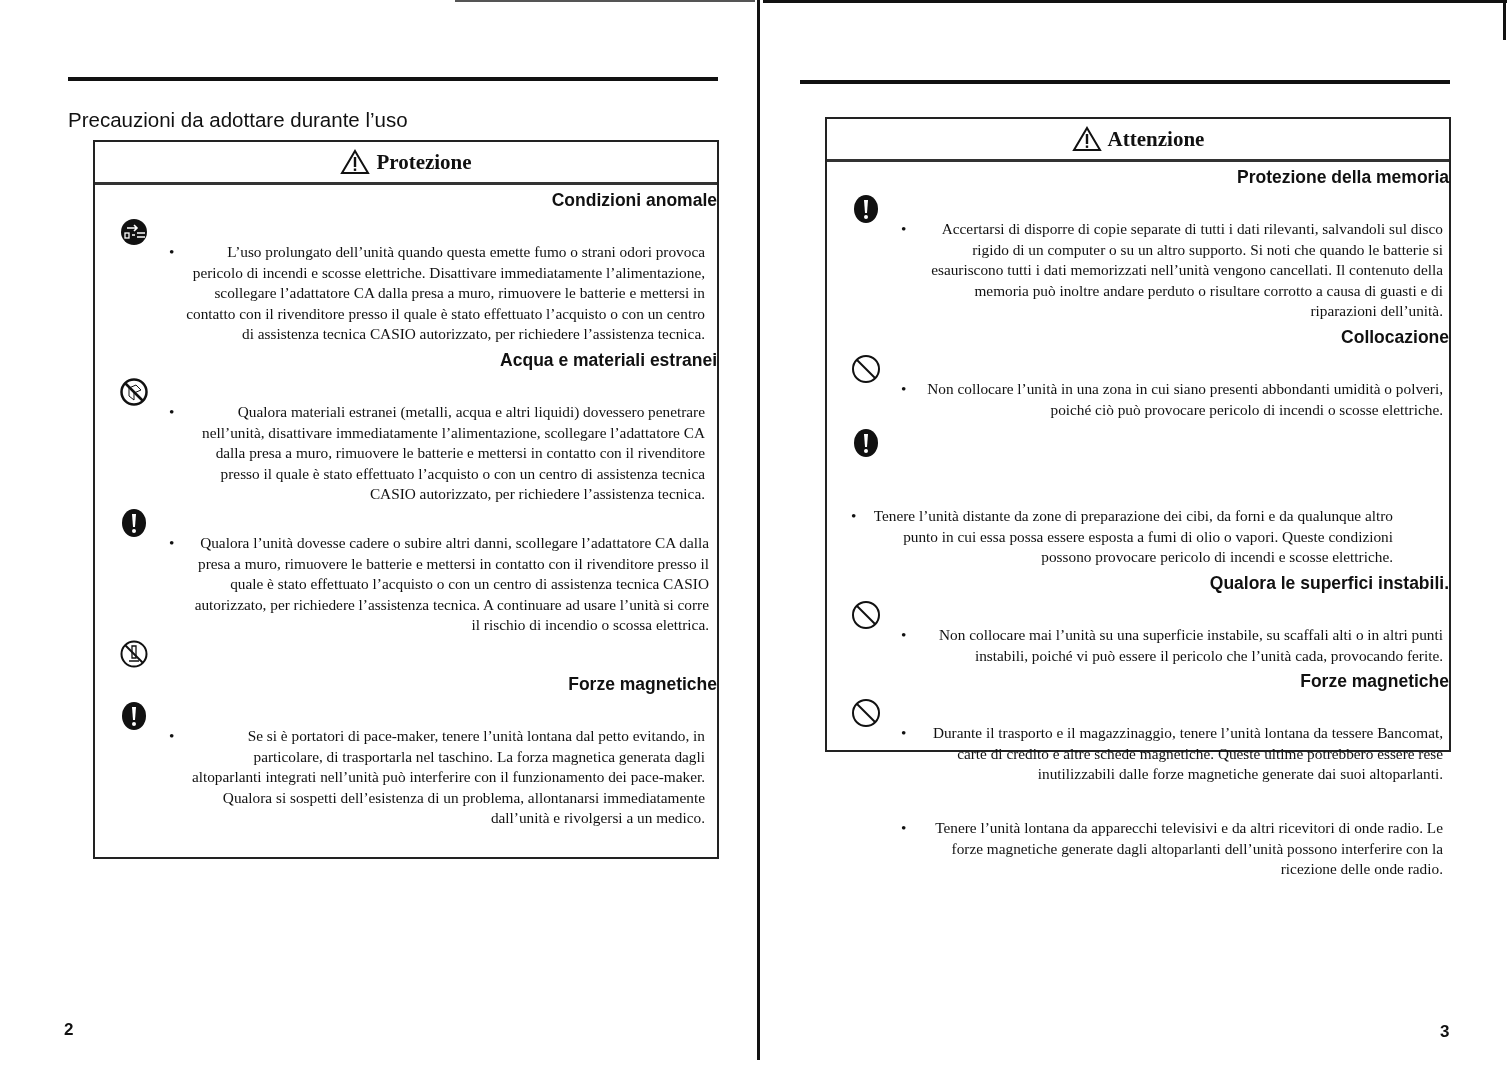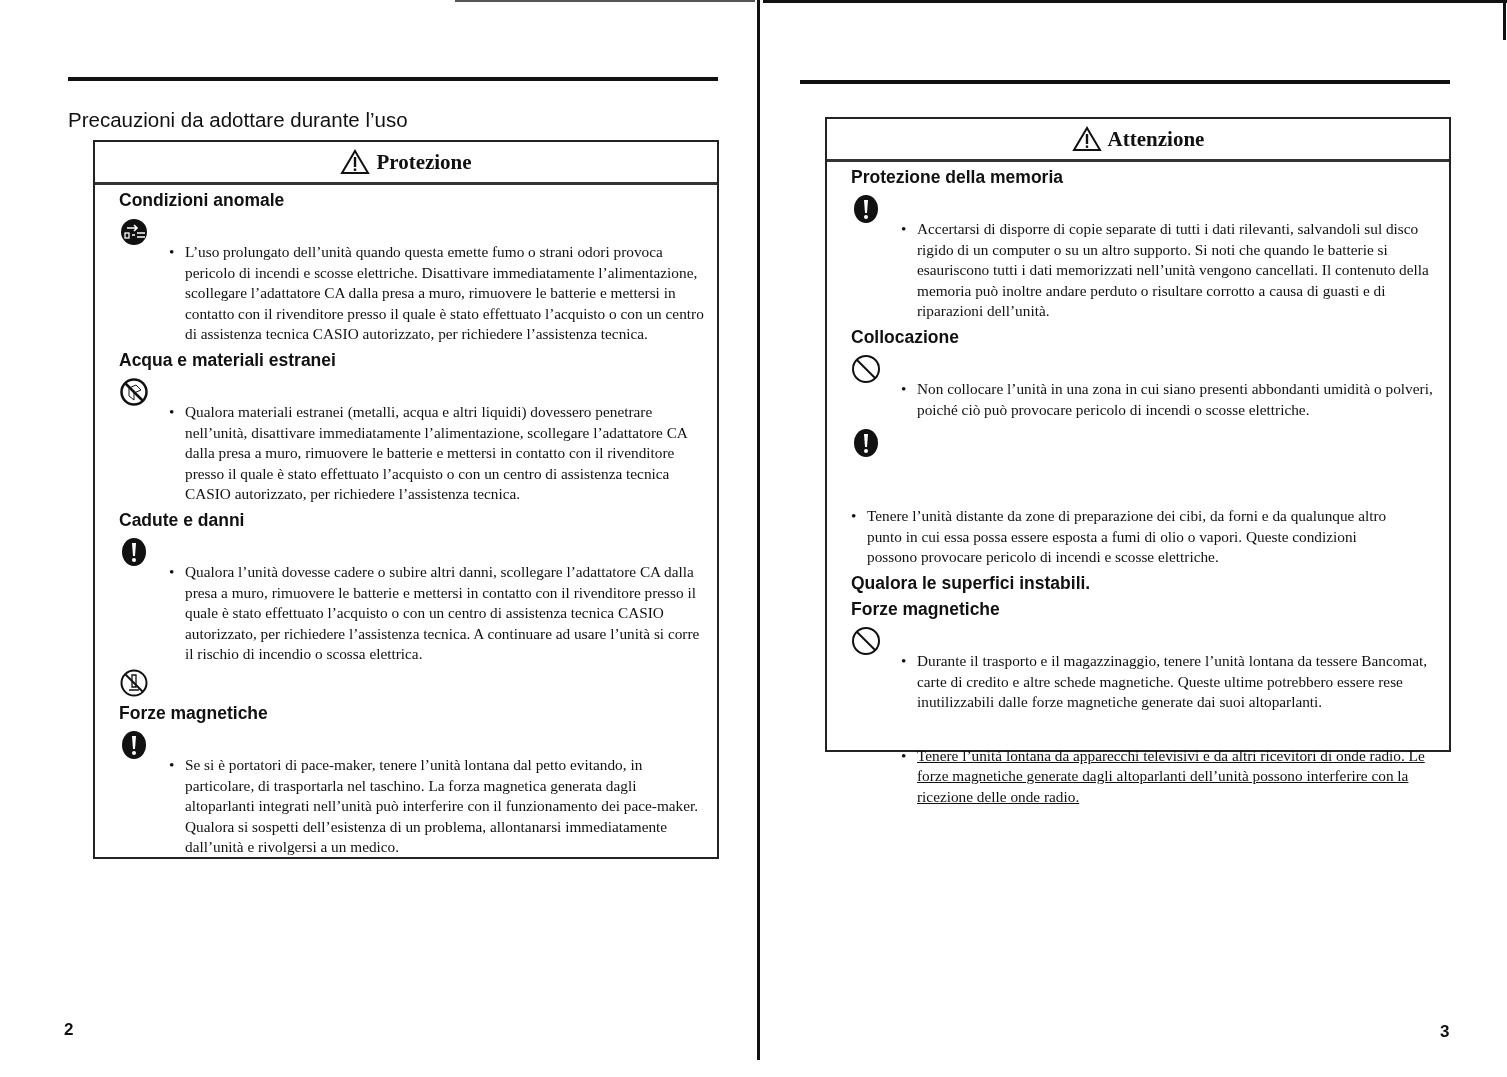--- a/index.html
+++ b/index.html
@@ -6,21 +6,21 @@
   body { width:1507px; height:1077px; position:relative; overflow:hidden; font-family:"Liberation Serif", serif; color:#111; }
   .scan-top-left { position:absolute; left:455px; top:0; width:300px; height:2px; background:#555; }
   .scan-top-right { position:absolute; left:763px; top:0; width:744px; height:3px; background:#111; }
   .spine { position:absolute; left:757px; top:0; width:3px; height:1060px; background:#111; }
   .right-edge { position:absolute; left:1503px; top:0; width:3px; height:40px; background:#111; }
   .page-rule { position:absolute; height:4px; background:#111; }
   .page-title { position:absolute; left:68px; top:108px; font-family:"Liberation Sans", sans-serif; font-weight:normal; font-size:20.5px; }
   .box { position:absolute; border:2px solid #222; }
   .box-head { height:40px; border-bottom:3px solid #333; display:flex; align-items:center; justify-content:center; font-weight:bold; font-size:21px; gap:6px;text-align:right; }
   .box-head svg { width:30px; height:26px; }
-  .section { padding-left:24px; }
+  .section { padding-left:24px;text-align:right; }
   .sec-title { font-family:"Liberation Sans", sans-serif; font-weight:bold; font-size:17.5px; margin:5px 0 3px 0; }
   .entry { display:flex; align-items:flex-start; }
   .ico { width:50px; flex:0 0 50px; display:flex; justify-content:flex-start; padding-top:3px; }
   .ico svg { width:30px; height:30px; }
   .bullet-text { position:relative; padding-left:16px; font-size:15.3px; line-height:20.6px;margin-top:28px; }
   .bullet-text::before { content:"•"; position:absolute; left:0; top:0; }
   .page-num { position:absolute; font-family:"Liberation Sans", sans-serif; font-weight:bold; font-size:17px; }
 </style>
 </head>
 <body>
@@ -66,21 +66,20 @@
             <circle cx="15" cy="15" r="12.5" fill="none" stroke="#111" stroke-width="2.5"></circle>
             <path d="M10 11 l7 -3 l5 5 l-7 3 Z M10 11 v8 l5 4 v-7" fill="none" stroke="#111" stroke-width="1"></path>
             <line x1="6" y1="6" x2="24" y2="24" stroke="#111" stroke-width="2.5"></line>
           </svg>
         </div>
       <div class="bullet-text" style="width:520px;">Qualora materiali estranei (metalli, acqua e altri liquidi) dovessero penetrare nell’unità, disattivare immediatamente l’alimentazione, scollegare l’adattatore CA dalla presa a muro, rimuovere le batterie e mettersi in contatto con il rivenditore presso il quale è stato effettuato l’acquisto o con un centro di assistenza tecnica CASIO autorizzato, per richiedere l’assistenza tecnica.</div>
     </div>
   </div>
 
   <div class="section">
-    <div class="sec-title">Cadute e danni</div>
     <div class="entry">
       <div class="ico">
           <svg viewBox="0 0 30 30">
             <ellipse cx="15" cy="15" rx="12" ry="14" fill="#111"></ellipse>
             <path d="M13 6 h4 l-1 13 h-2 Z" fill="#fff"></path>
             <circle cx="15" cy="23" r="2" fill="#fff"></circle>
           </svg>
         </div>
       <div class="bullet-text" style="width:524px;">Qualora l’unità dovesse cadere o subire altri danni, scollegare l’adattatore CA dalla presa a muro, rimuovere le batterie e mettersi in contatto con il rivenditore presso il quale è stato effettuato l’acquisto o con un centro di assistenza tecnica CASIO autorizzato, per richiedere l’assistenza tecnica. A continuare ad usare l’unità si corre il rischio di incendio o scossa elettrica.</div>
     </div>
@@ -159,33 +158,42 @@
             <path d="M13 6 h4 l-1 13 h-2 Z" fill="#fff"></path>
             <circle cx="15" cy="23" r="2" fill="#fff"></circle>
           </svg>
         </div>
       <div class="bullet-text" style="width:526px;">Tenere l’unità distante da zone di preparazione dei cibi, da forni e da qualunque altro punto in cui essa possa essere esposta a fumi di olio o vapori. Queste condizioni possono provocare pericolo di incendi e scosse elettriche.</div>
     </div>
   </div>
 
   <div class="section">
     <div class="sec-title">Qualora le superfici instabili.</div>
+    <div class="entry">
+      <div class="ico">
+          <svg viewBox="0 0 30 30">
+            <circle cx="15" cy="15" r="13" fill="none" stroke="#111" stroke-width="2"></circle>
+            <line x1="6" y1="6" x2="24" y2="24" stroke="#111" stroke-width="2"></line>
+          </svg>
+        </div>
+      <div class="bullet-text" style="width:526px;">Non collocare mai l’unità su una superficie instabile, su scaffali alti o in altri punti instabili, poiché vi può essere il pericolo che l’unità cada, provocando ferite.</div>
+    </div>
   </div>
 
   <div class="section">
     <div class="sec-title">Forze magnetiche</div>
     <div class="entry">
       <div class="ico">
           <svg viewBox="0 0 30 30">
             <circle cx="15" cy="15" r="13" fill="none" stroke="#111" stroke-width="2"></circle>
             <line x1="6" y1="6" x2="24" y2="24" stroke="#111" stroke-width="2"></line>
           </svg>
         </div>
       <div class="bullet-text" style="width:526px;">Durante il trasporto e il magazzinaggio, tenere l’unità lontana da tessere Bancomat, carte di credito e altre schede magnetiche. Queste ultime potrebbero essere rese inutilizzabili dalle forze magnetiche generate dai suoi altoparlanti.</div>
     </div>
-    <div class="entry" style="margin-top:5px;text-decoration:underline;">
+    <div class="entry" style="margin-top:5px;">
       <div class="ico"></div>
       <div class="bullet-text" style="width:526px;">Tenere l’unità lontana da apparecchi televisivi e da altri ricevitori di onde radio. Le forze magnetiche generate dagli altoparlanti dell’unità possono interferire con la ricezione delle onde radio.</div>
     </div>
   </div>
 </div>
 
 <div class="page-num" style="left:1440px; top:1022px;">3</div>
 
 </body></html>

